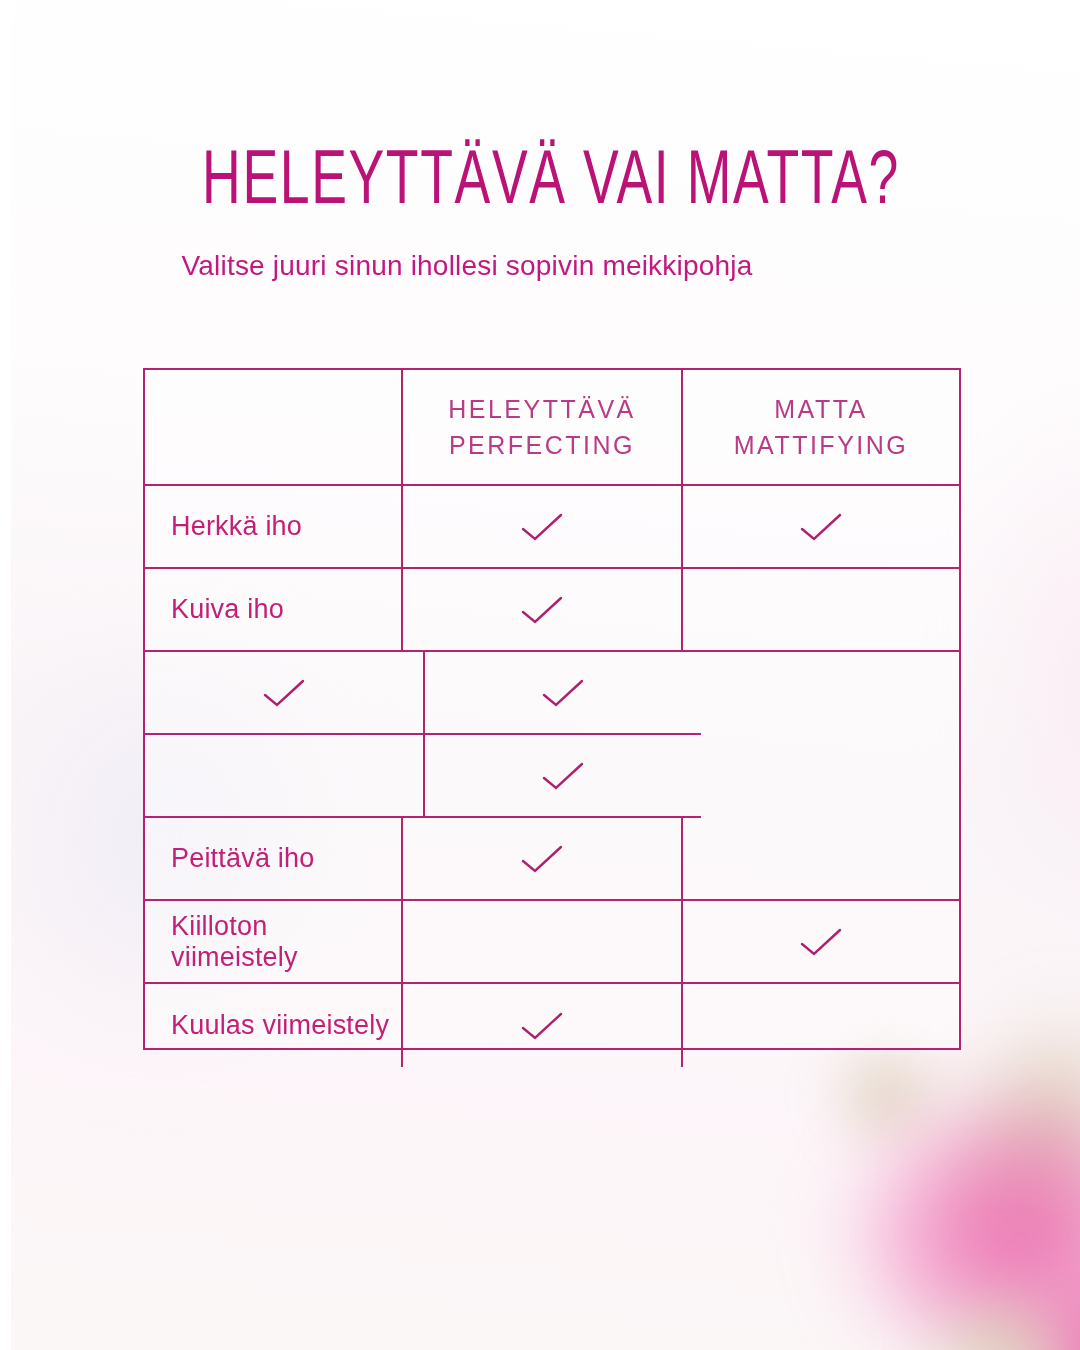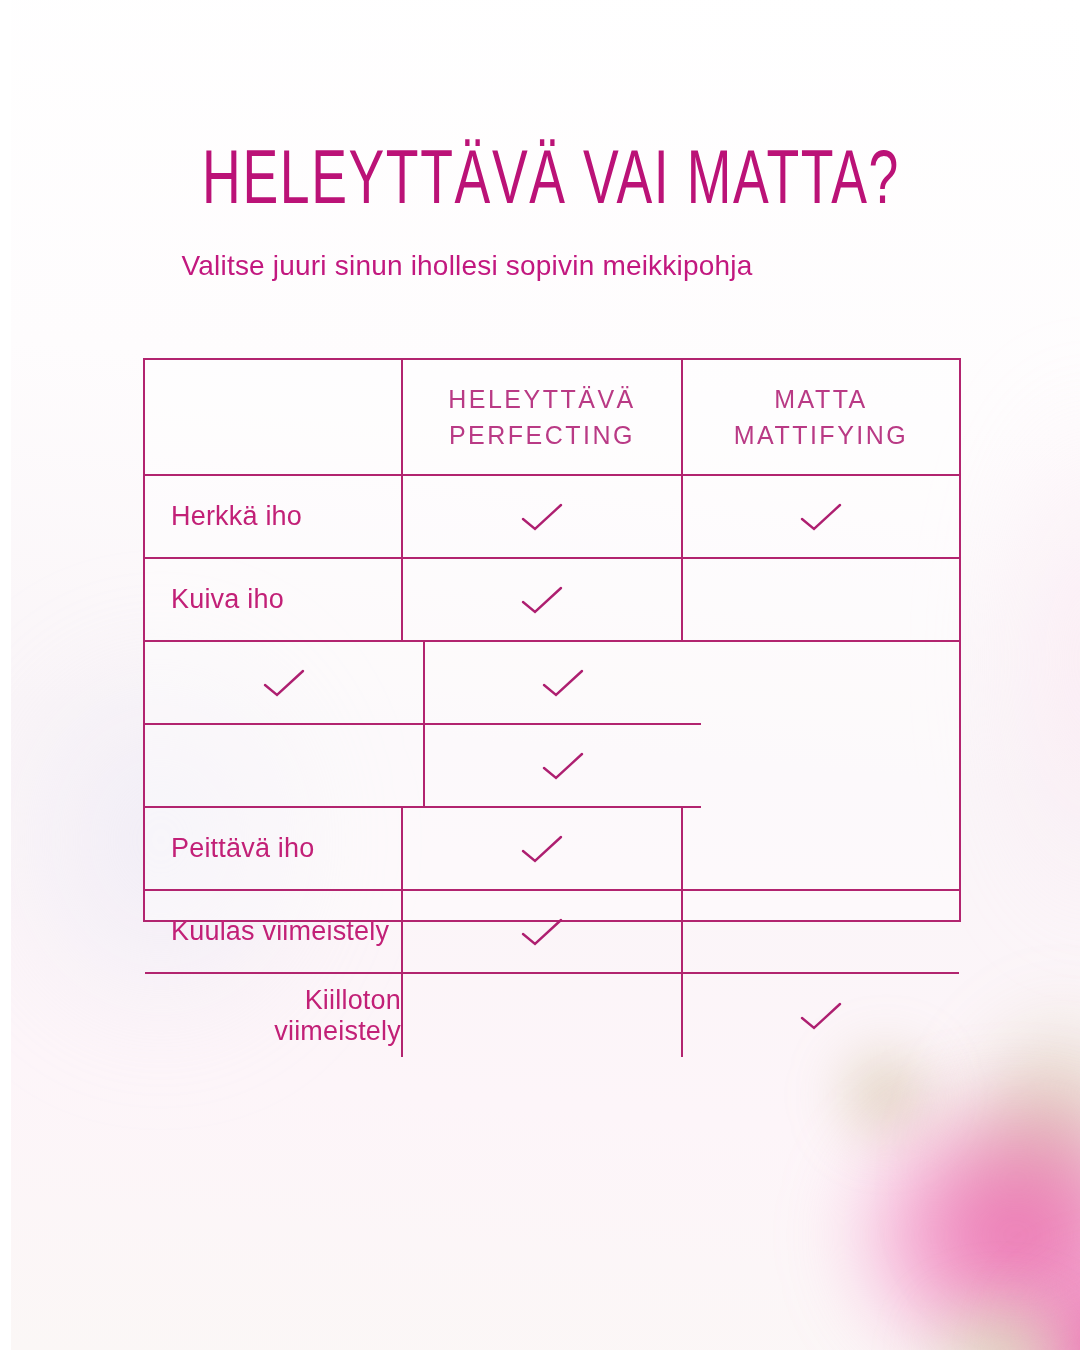--- a/index.html
+++ b/index.html
@@ -65,39 +65,39 @@
     white-space:nowrap;
   }
   .subtitle{
     position:absolute;left:0;top:250px;width:912px;
     margin:0;text-align:center;
     font-size:28px;font-weight:400;letter-spacing:0.2px;
     color:#c2187f;
   }
   
   .ctable{
-    position:absolute;left:132px;top:358px;width:818px;height:564px;
+    position:absolute;left:132px;top:368px;width:818px;height:682px;
     box-sizing:border-box;
     border:2px solid #b2246f;
     background:rgba(255,255,255,0.42);
     display:flex;flex-direction:column;
   }
   .trow{display:flex;flex:0 0 auto;}
   .trow.header-row{height:116px;}
   .trow.body-row{height:83px;}
   .trow.body-row:last-child{flex:1 1 auto;}
   .cell{
     box-sizing:border-box;
     border-right:2px solid #b2246f;
     border-bottom:2px solid #b2246f;
     display:flex;align-items:center;justify-content:center;
   }
   .trow .cell:last-child{border-right:none;}
   .trow:last-child .cell{border-bottom:none;}
-  .col-label{width:258px;text-align:right;}
+  .col-label{width:258px;}
   .col-check{width:280px;}
   .col-check:last-child{width:276px;}
   .label-cell{
     justify-content:flex-start;
     padding-left:26px;
     font-size:27px;color:#c22077;letter-spacing:0.2px;
   }
   .hcell{
     flex-direction:column;
     font-size:25px;font-weight:300;letter-spacing:2.5px;
@@ -179,33 +179,33 @@
         <div class="trow body-row">
           <div class="cell col-label label-cell">Peittävä iho</div>
           <div class="cell col-check">
             <svg class="check" width="44" height="30" viewBox="0 0 44 30">
               <path d="M3 17 L15 27 L41 3" fill="none" stroke="#ae1f70" stroke-width="2.4" stroke-linecap="round"></path>
             </svg>
           </div>
           <div class="cell col-check"></div>
         </div>
         <div class="trow body-row">
+          <div class="cell col-label label-cell">Kiilloton viimeistely</div>
+          <div class="cell col-check"></div>
+          <div class="cell col-check">
+            <svg class="check" width="44" height="30" viewBox="0 0 44 30">
+              <path d="M3 17 L15 27 L41 3" fill="none" stroke="#ae1f70" stroke-width="2.4" stroke-linecap="round"></path>
+            </svg>
+          </div>
+        </div>
+        <div class="trow body-row">
           <div class="cell col-label label-cell">Kuulas viimeistely</div>
           <div class="cell col-check">
             <svg class="check" width="44" height="30" viewBox="0 0 44 30">
               <path d="M3 17 L15 27 L41 3" fill="none" stroke="#ae1f70" stroke-width="2.4" stroke-linecap="round"></path>
             </svg>
           </div>
           <div class="cell col-check"></div>
-        </div>
-        <div class="trow body-row">
-          <div class="cell col-label label-cell">Kiilloton viimeistely</div>
-          <div class="cell col-check"></div>
-          <div class="cell col-check">
-            <svg class="check" width="44" height="30" viewBox="0 0 44 30">
-              <path d="M3 17 L15 27 L41 3" fill="none" stroke="#ae1f70" stroke-width="2.4" stroke-linecap="round"></path>
-            </svg>
-          </div>
         </div>
       </div>
   </div>
 
 </div>
 
 </body></html>

